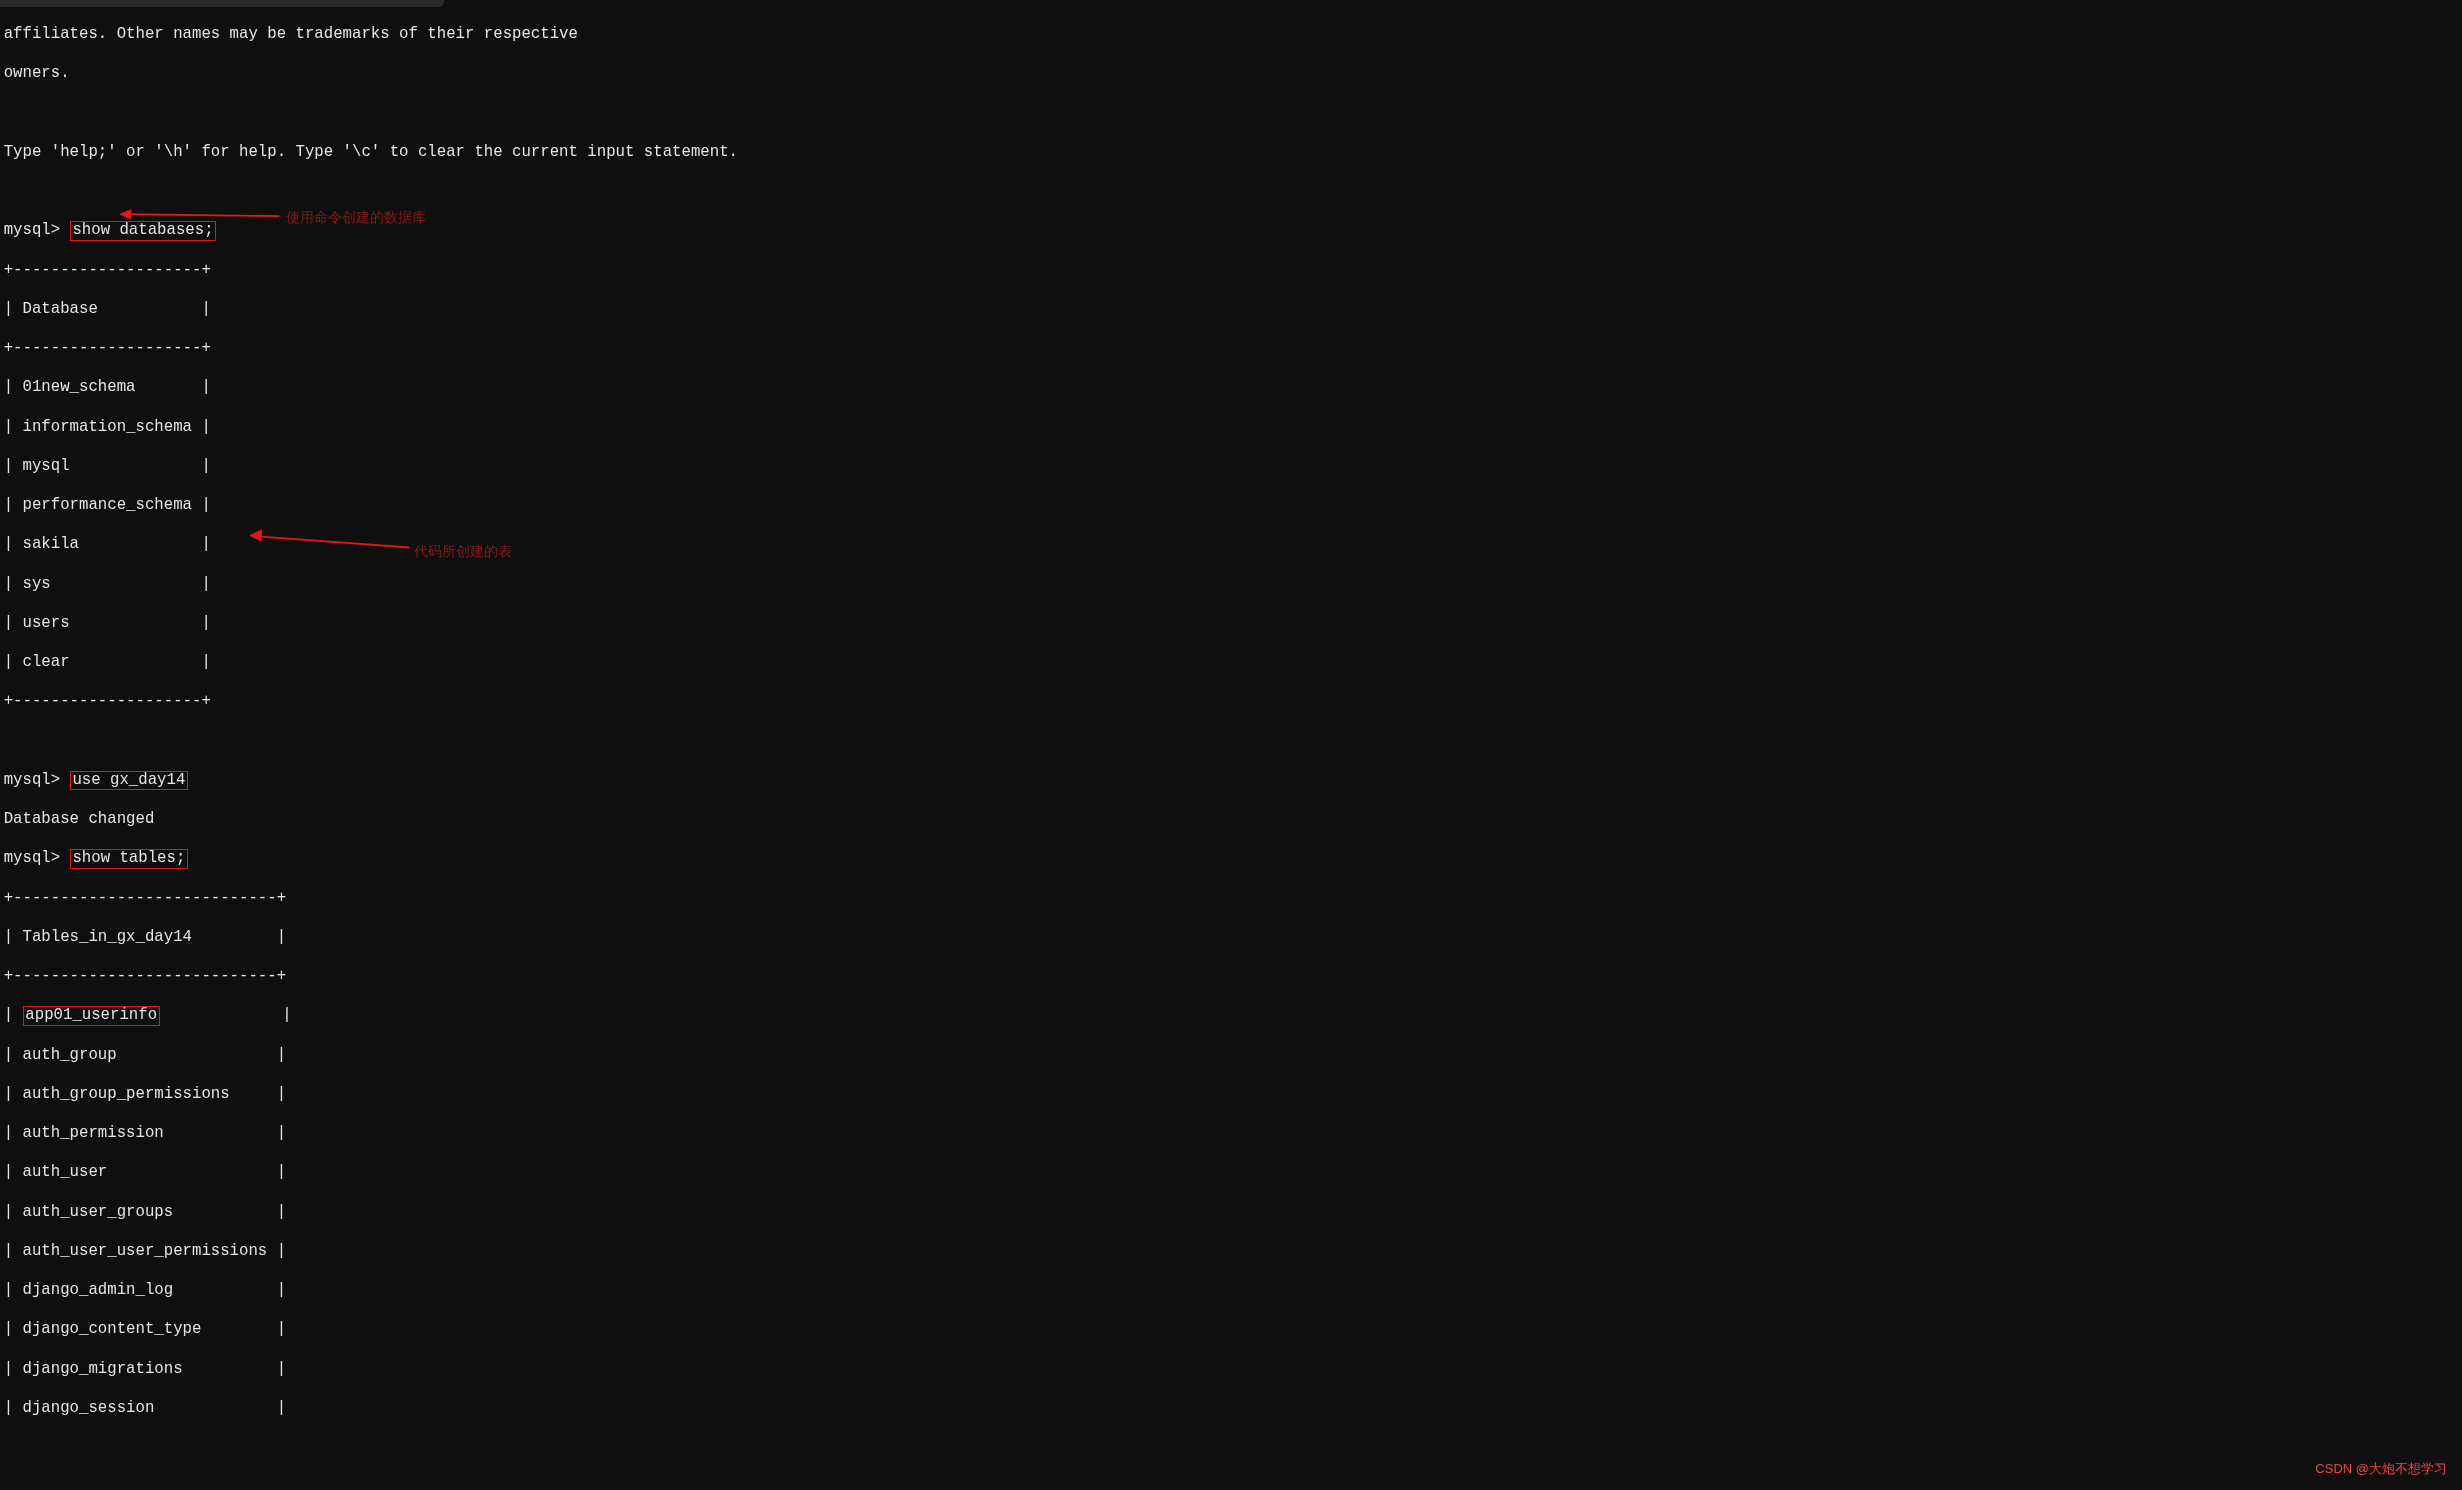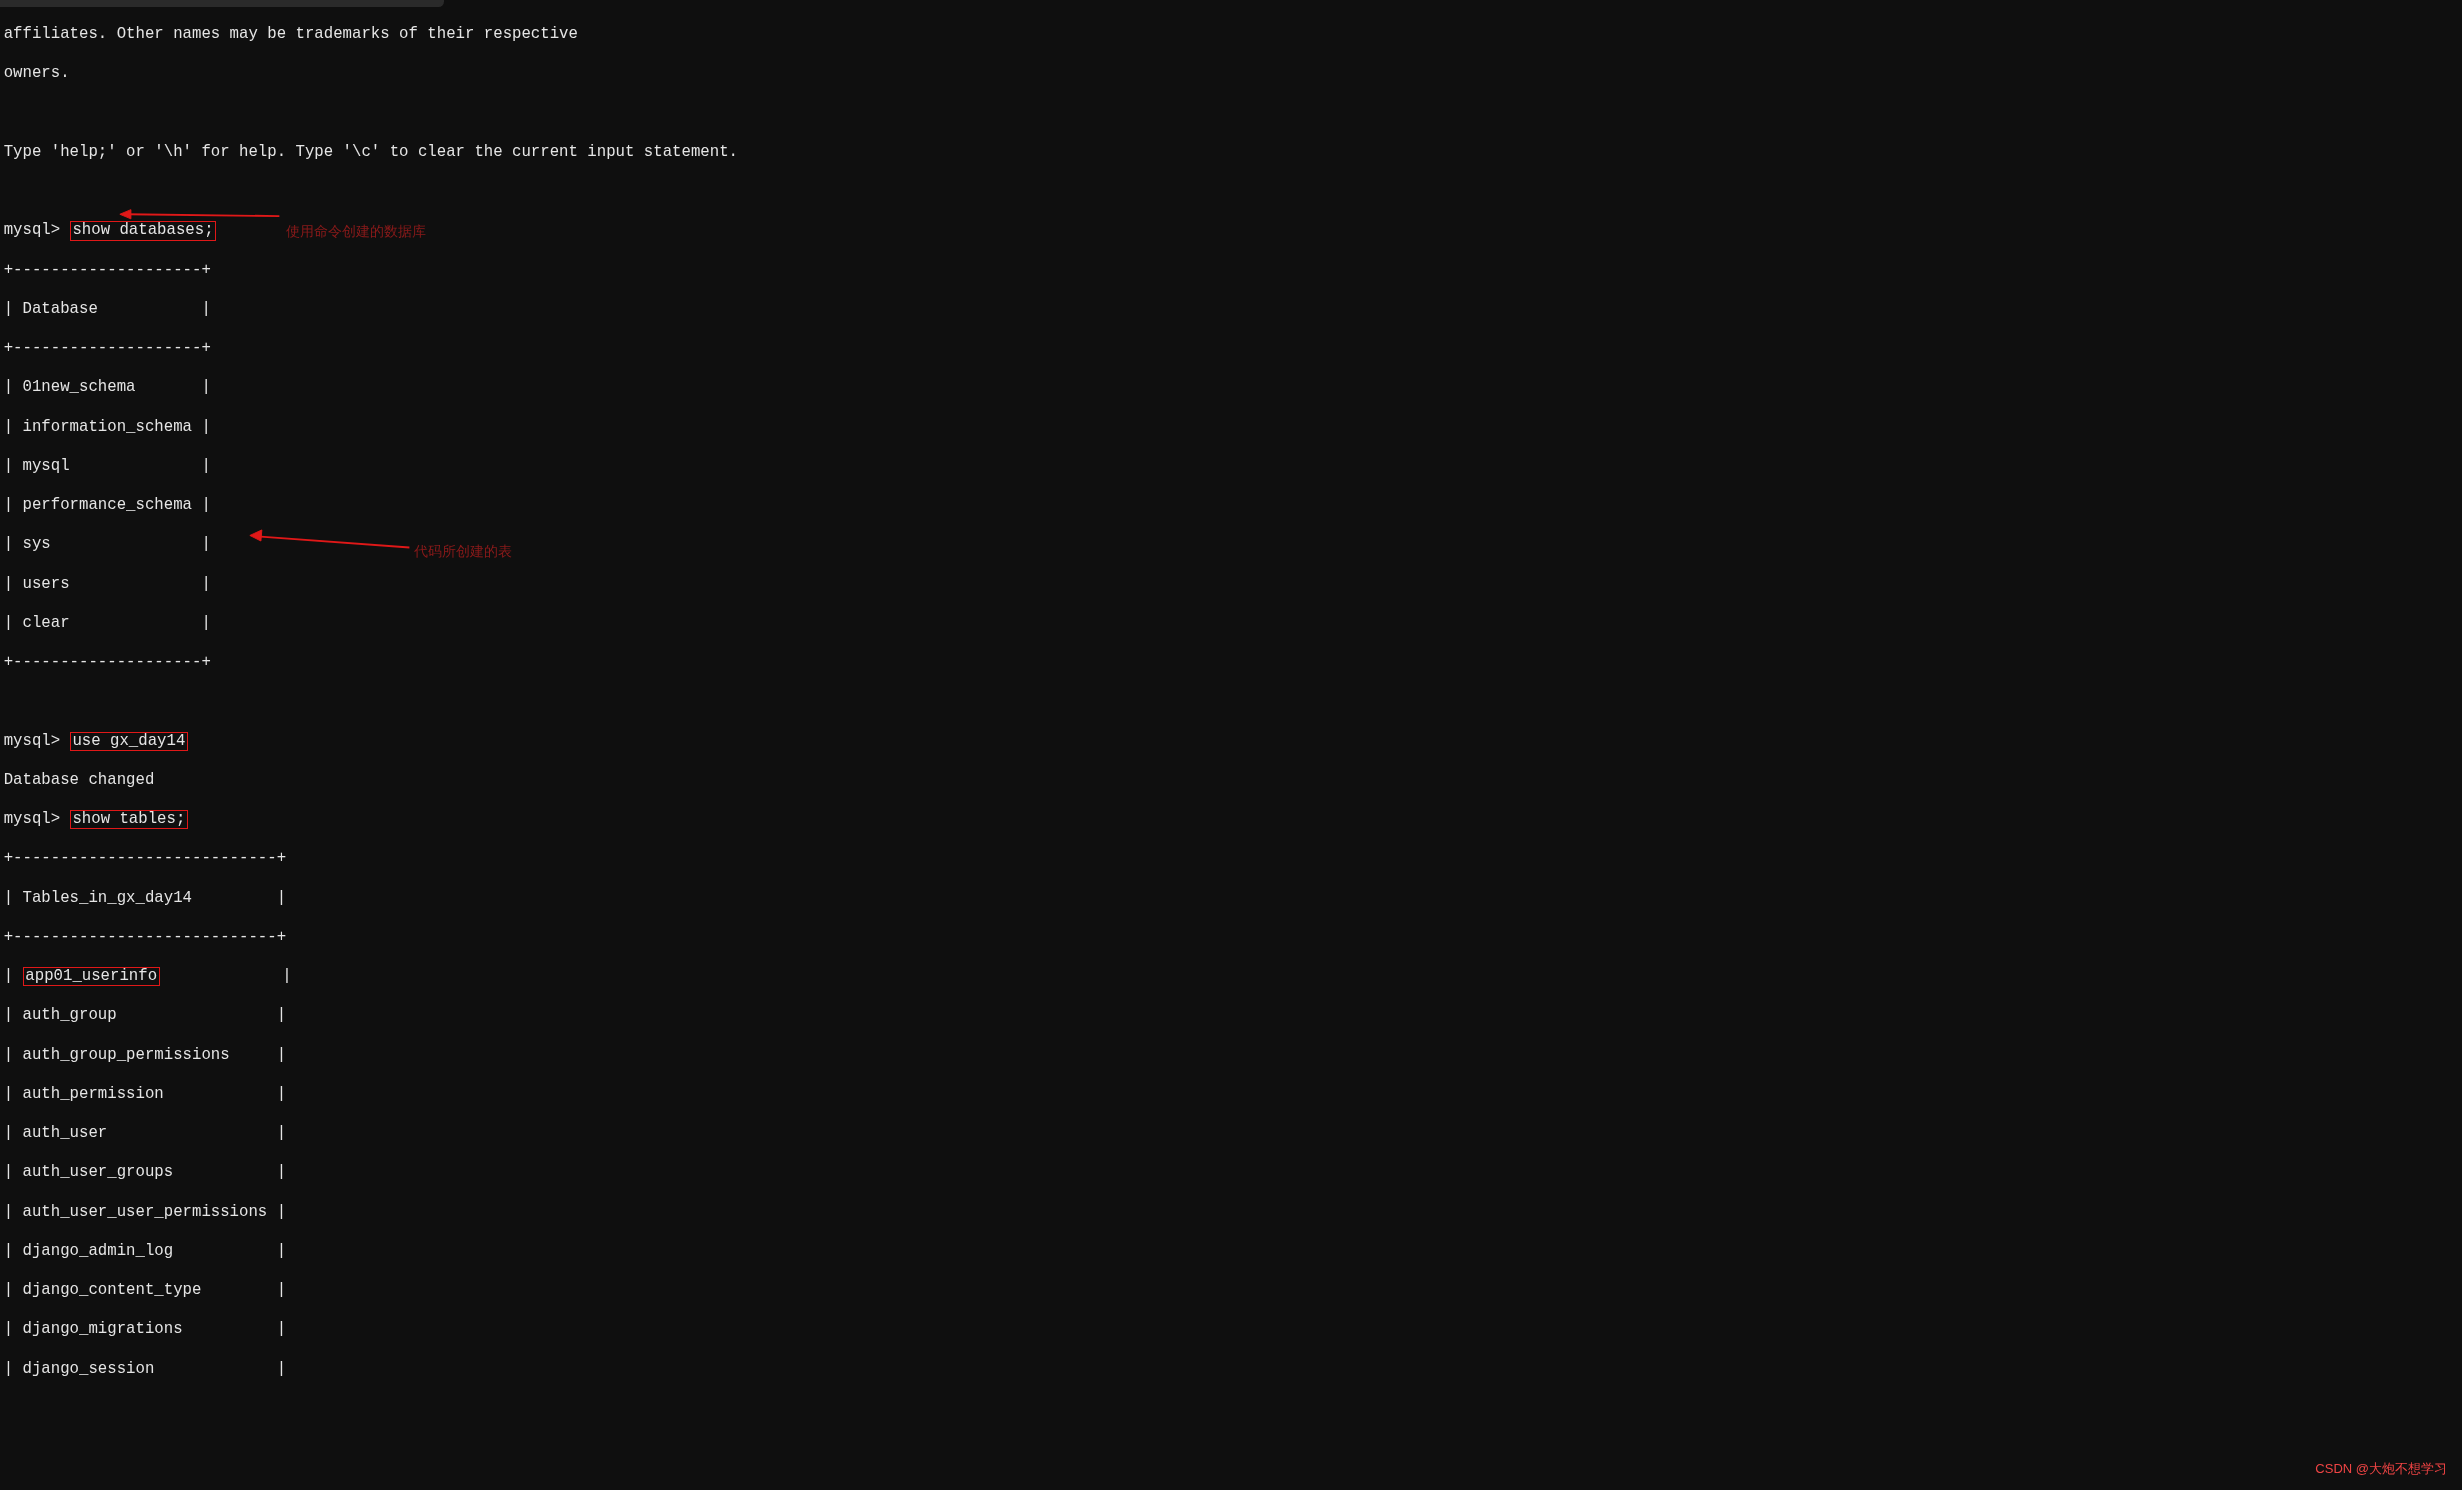--- a/index.html
+++ b/index.html
@@ -66,20 +66,21 @@
 <span class="line">Type 'help;' or '\h' for help. Type '\c' to clear the current input statement.</span>
 <span class="line"> </span>
 <span class="line"><span>mysql&gt;</span> <span class="boxed-red">show databases;</span></span>
 <span class="line">+--------------------+</span>
 <span class="line">| Database           |</span>
 <span class="line">+--------------------+</span>
 <span class="line">| 01new_schema       |</span>
 <span class="line">| information_schema |</span>
 <span class="line">| mysql              |</span>
 <span class="line">| performance_schema |</span>
+<span class="line">| sakila             |</span>
 <span class="line">| sys                |</span>
 <span class="line">| users              |</span>
 <span class="line">| clear              |</span>
 <span class="line">+--------------------+</span>
 <span class="line"> </span>
 <span class="line"><span>mysql&gt;</span> <span class="boxed-red">use gx_day14</span></span>
 <span class="line">Database changed</span>
 <span class="line"><span>mysql&gt;</span> <span class="boxed-red">show tables;</span></span>
 <span class="line">+----------------------------+</span>
 <span class="line">| Tables_in_gx_day14         |</span>
@@ -96,21 +97,21 @@
 <span class="line">| django_migrations          |</span>
 <span class="line">| django_session             |</span>
 
 
 </div>
 
 <svg class="arrow" style="left:118px; top:205px;" width="166" height="18.5" viewBox="0 0 180 20">
   <line x1="175" y1="12" x2="10" y2="10" stroke-width="2"></line>
   <polygon points="2,10 14,5 14,15"></polygon>
 </svg>
-<div class="annotation" style="left:286px; top:223px;">使用命令创建的数据库</div>
+<div class="annotation" style="left:286px; top:209px;">使用命令创建的数据库</div>
 
 <svg class="arrow" style="left:248px; top:527px;" width="166" height="28" viewBox="0 0 180 30">
   <line x1="175" y1="22" x2="10" y2="10" stroke-width="2"></line>
   <polygon points="2,9 15,3 14,15"></polygon>
 </svg>
 <div class="annotation" style="left:414px; top:543px;">代码所创建的表</div>
 
 <div class="watermark">CSDN @大炮不想学习</div>
 
 

